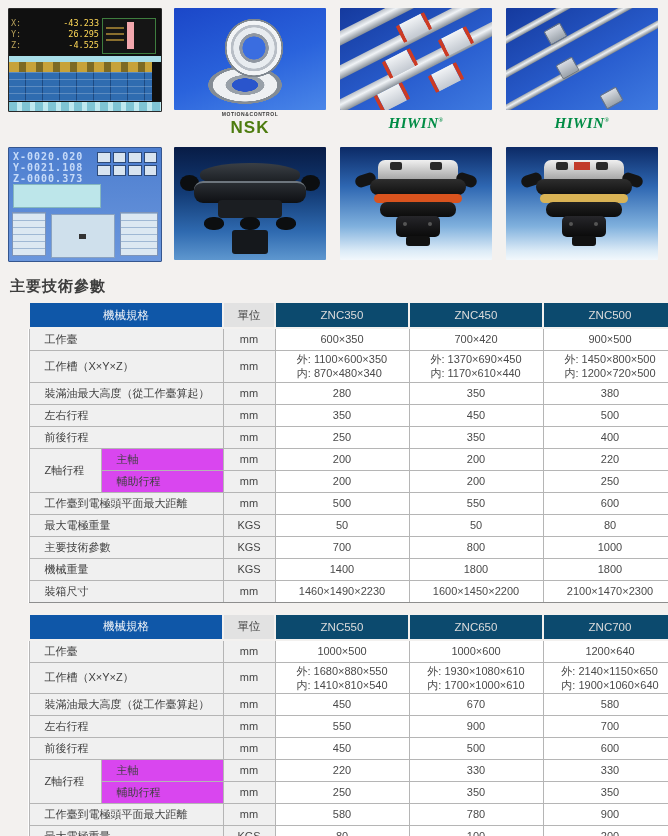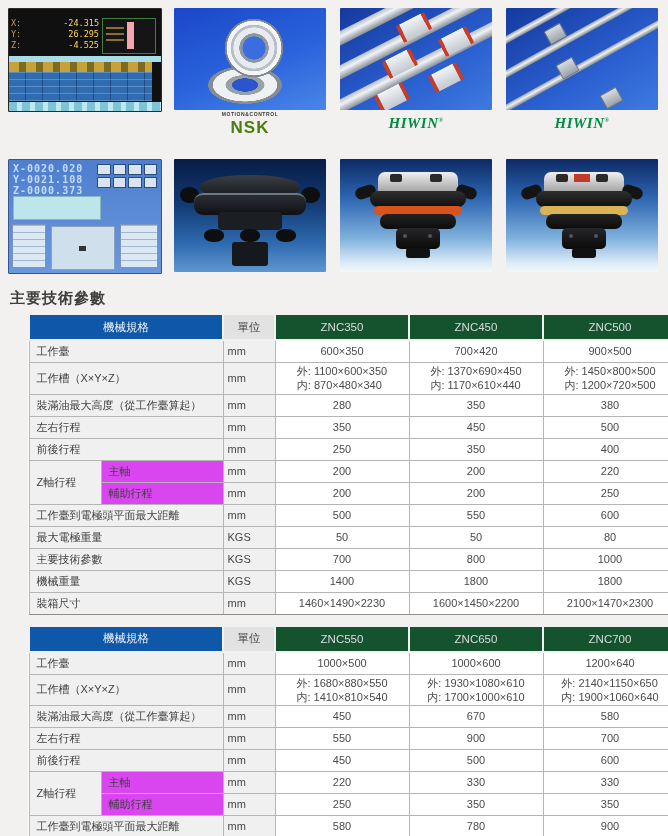--- a/index.html
+++ b/index.html
@@ -5,21 +5,21 @@
   html,body{margin:0;padding:0}
   body{
     width:668px;height:836px;overflow:hidden;
     background:#f3f1ef;
     font-family:"Liberation Sans",sans-serif;
     color:#454545;
   }
   
   .photos{padding-top:8px}
   .prow{display:flex;gap:14px;padding:0 8px}
-  .prow.row2{margin-top:20px}
+  .prow.row2{margin-top:8px}
   figure{margin:0;width:152px}
   .ph{position:relative;width:152px;height:102px;overflow:hidden;border-radius:1px}
   .row2 .ph{height:113px}
   .caption{height:27px;display:flex;flex-direction:column;align-items:center;justify-content:center;line-height:1}
   
   .cnc1{background:#101010;border:1px solid #2a2a2a}
   .c1-coords{position:absolute;top:9px;left:2px;width:88px;font-family:"DejaVu Sans Mono",monospace;font-size:8.5px;line-height:11px;color:#ffd957}
   .c1-line{display:flex;justify-content:space-between}
   .c1-axis{color:#b9a25a}
   .c1-panel{position:absolute;top:9px;right:5px;width:52px;height:34px;border:1px solid #3e7d3e;background:#151515}
@@ -90,41 +90,41 @@
   .ck-screw{position:absolute;top:75px;width:4px;height:4px;background:#555;border-radius:50%}
   .ck-screw.w1{left:63px}.ck-screw.w2{left:88px}
   .ck-tip{position:absolute;top:89px;left:66px;width:24px;height:10px;background:#111;border-radius:3px}
   
   .section-title{margin:15px 0 5px 10px;font-size:15px;font-weight:bold;color:#3d3d3d;letter-spacing:1px}
   table.spec{border-collapse:collapse;table-layout:fixed;width:648px;margin-left:28px;background:#fff;font-size:11px}
   table.spec.first{margin-bottom:10px}
   .spec th{height:24px;font-weight:normal;font-size:11.5px;border:2px solid #f3f1ef;padding:0}
   .h-spec{background:#0f57a8;color:#eef2f6}
   .h-unit{background:#e2e2e2;color:#3f3f3f}
-  .h-model{background:#14532d;color:#dcdcdc}
+  .h-model{background:#0c4a6e;color:#dcdcdc}
   .spec td{border:1px solid #b5b5b5;height:19px;padding:1px 4px;line-height:1.2}
   .spec tr:last-child td{border-bottom:1px solid #8e8e8e}
-  td.lbl{background:#f0f0f0;text-align:left;padding-left:7px;color:#3f3f3f}
+  td.lbl{background:#f0f0f0;text-align:left;padding-left:15px;color:#3f3f3f}
   td.lbl.sub{background:#d946ef}
-  td.unit{background:#f0f0f0;}
+  td.unit{background:#f0f0f0;text-align:center}
   td.val{text-align:center;background:#fff;color:#4a4a4a}
   td.val .dual{display:inline-block;text-align:left;line-height:1.3}
 </style>
 </head>
 <body>
 
 <div class="photos">
   <div class="prow">
 
     <figure>
       <div class="ph cnc1">
         <div class="c1-coords">
           <div class="c1-line">
               <span class="c1-axis">X:</span>
-              <span>-24.315</span>
+              <span>-43.233</span>
             </div>
           <div class="c1-line">
               <span class="c1-axis">Y:</span>
               <span>26.295</span>
             </div>
           <div class="c1-line">
               <span class="c1-axis">Z:</span>
               <span>-4.525</span>
             </div>
         </div>

